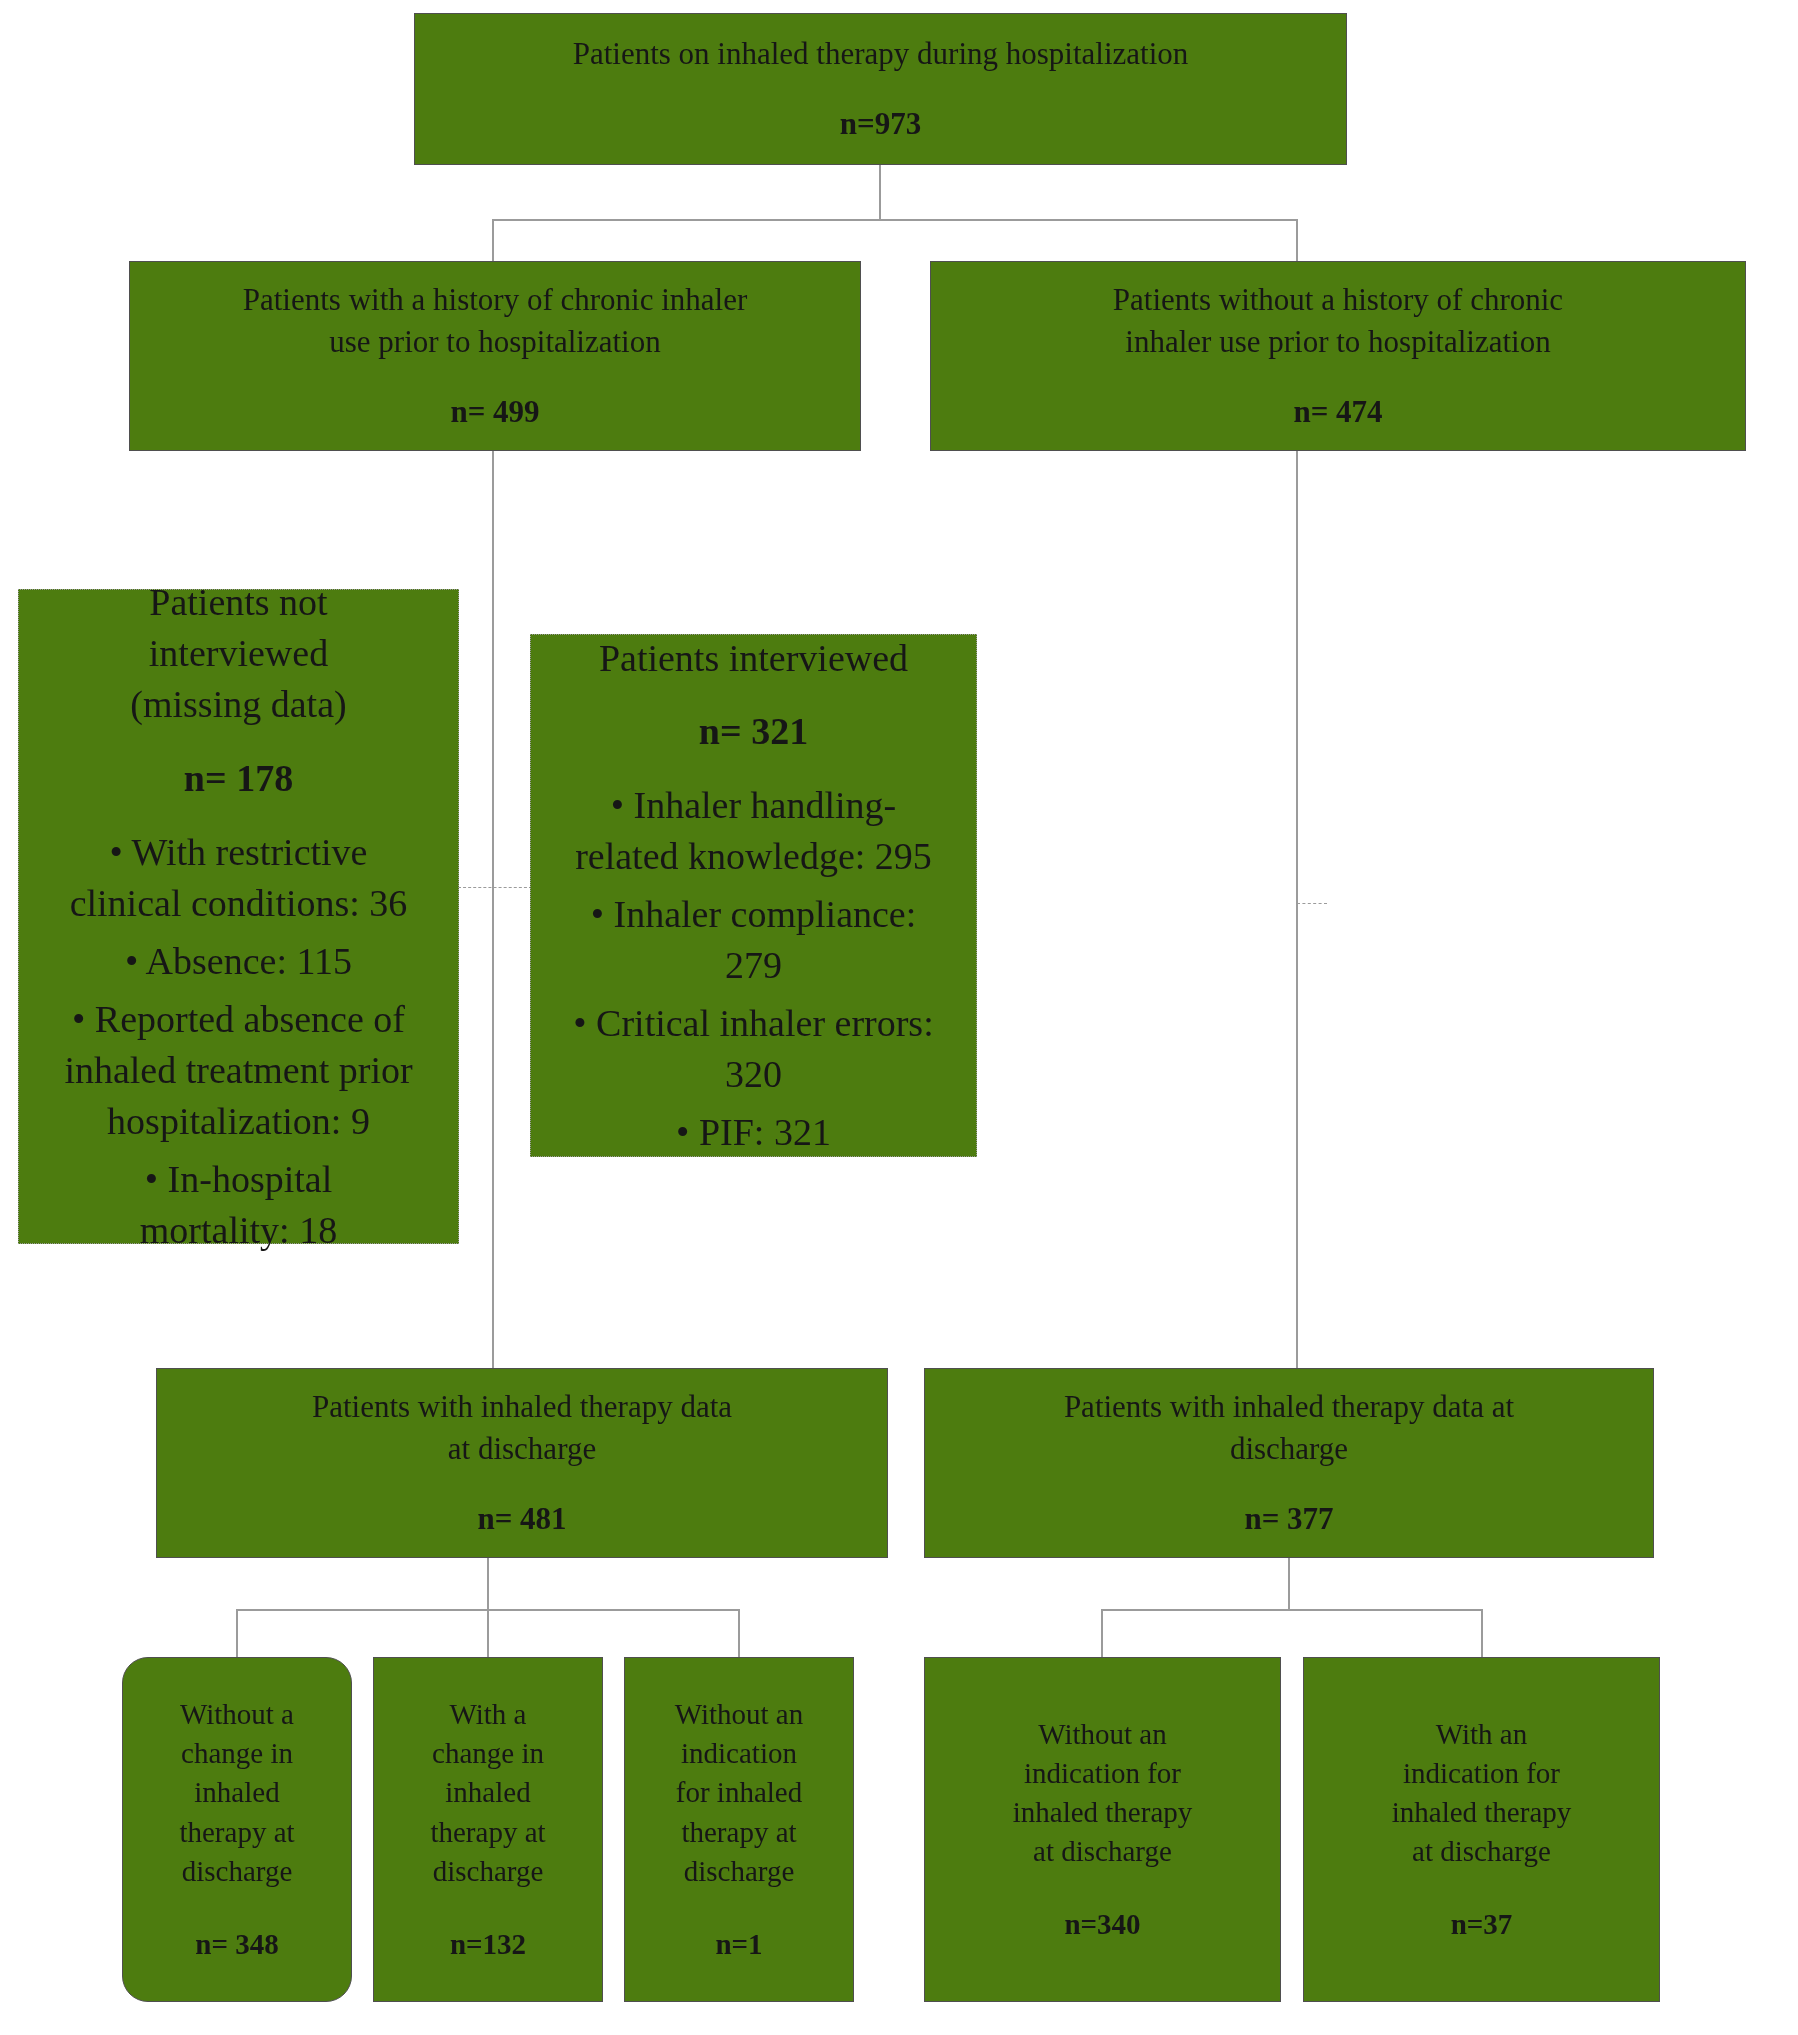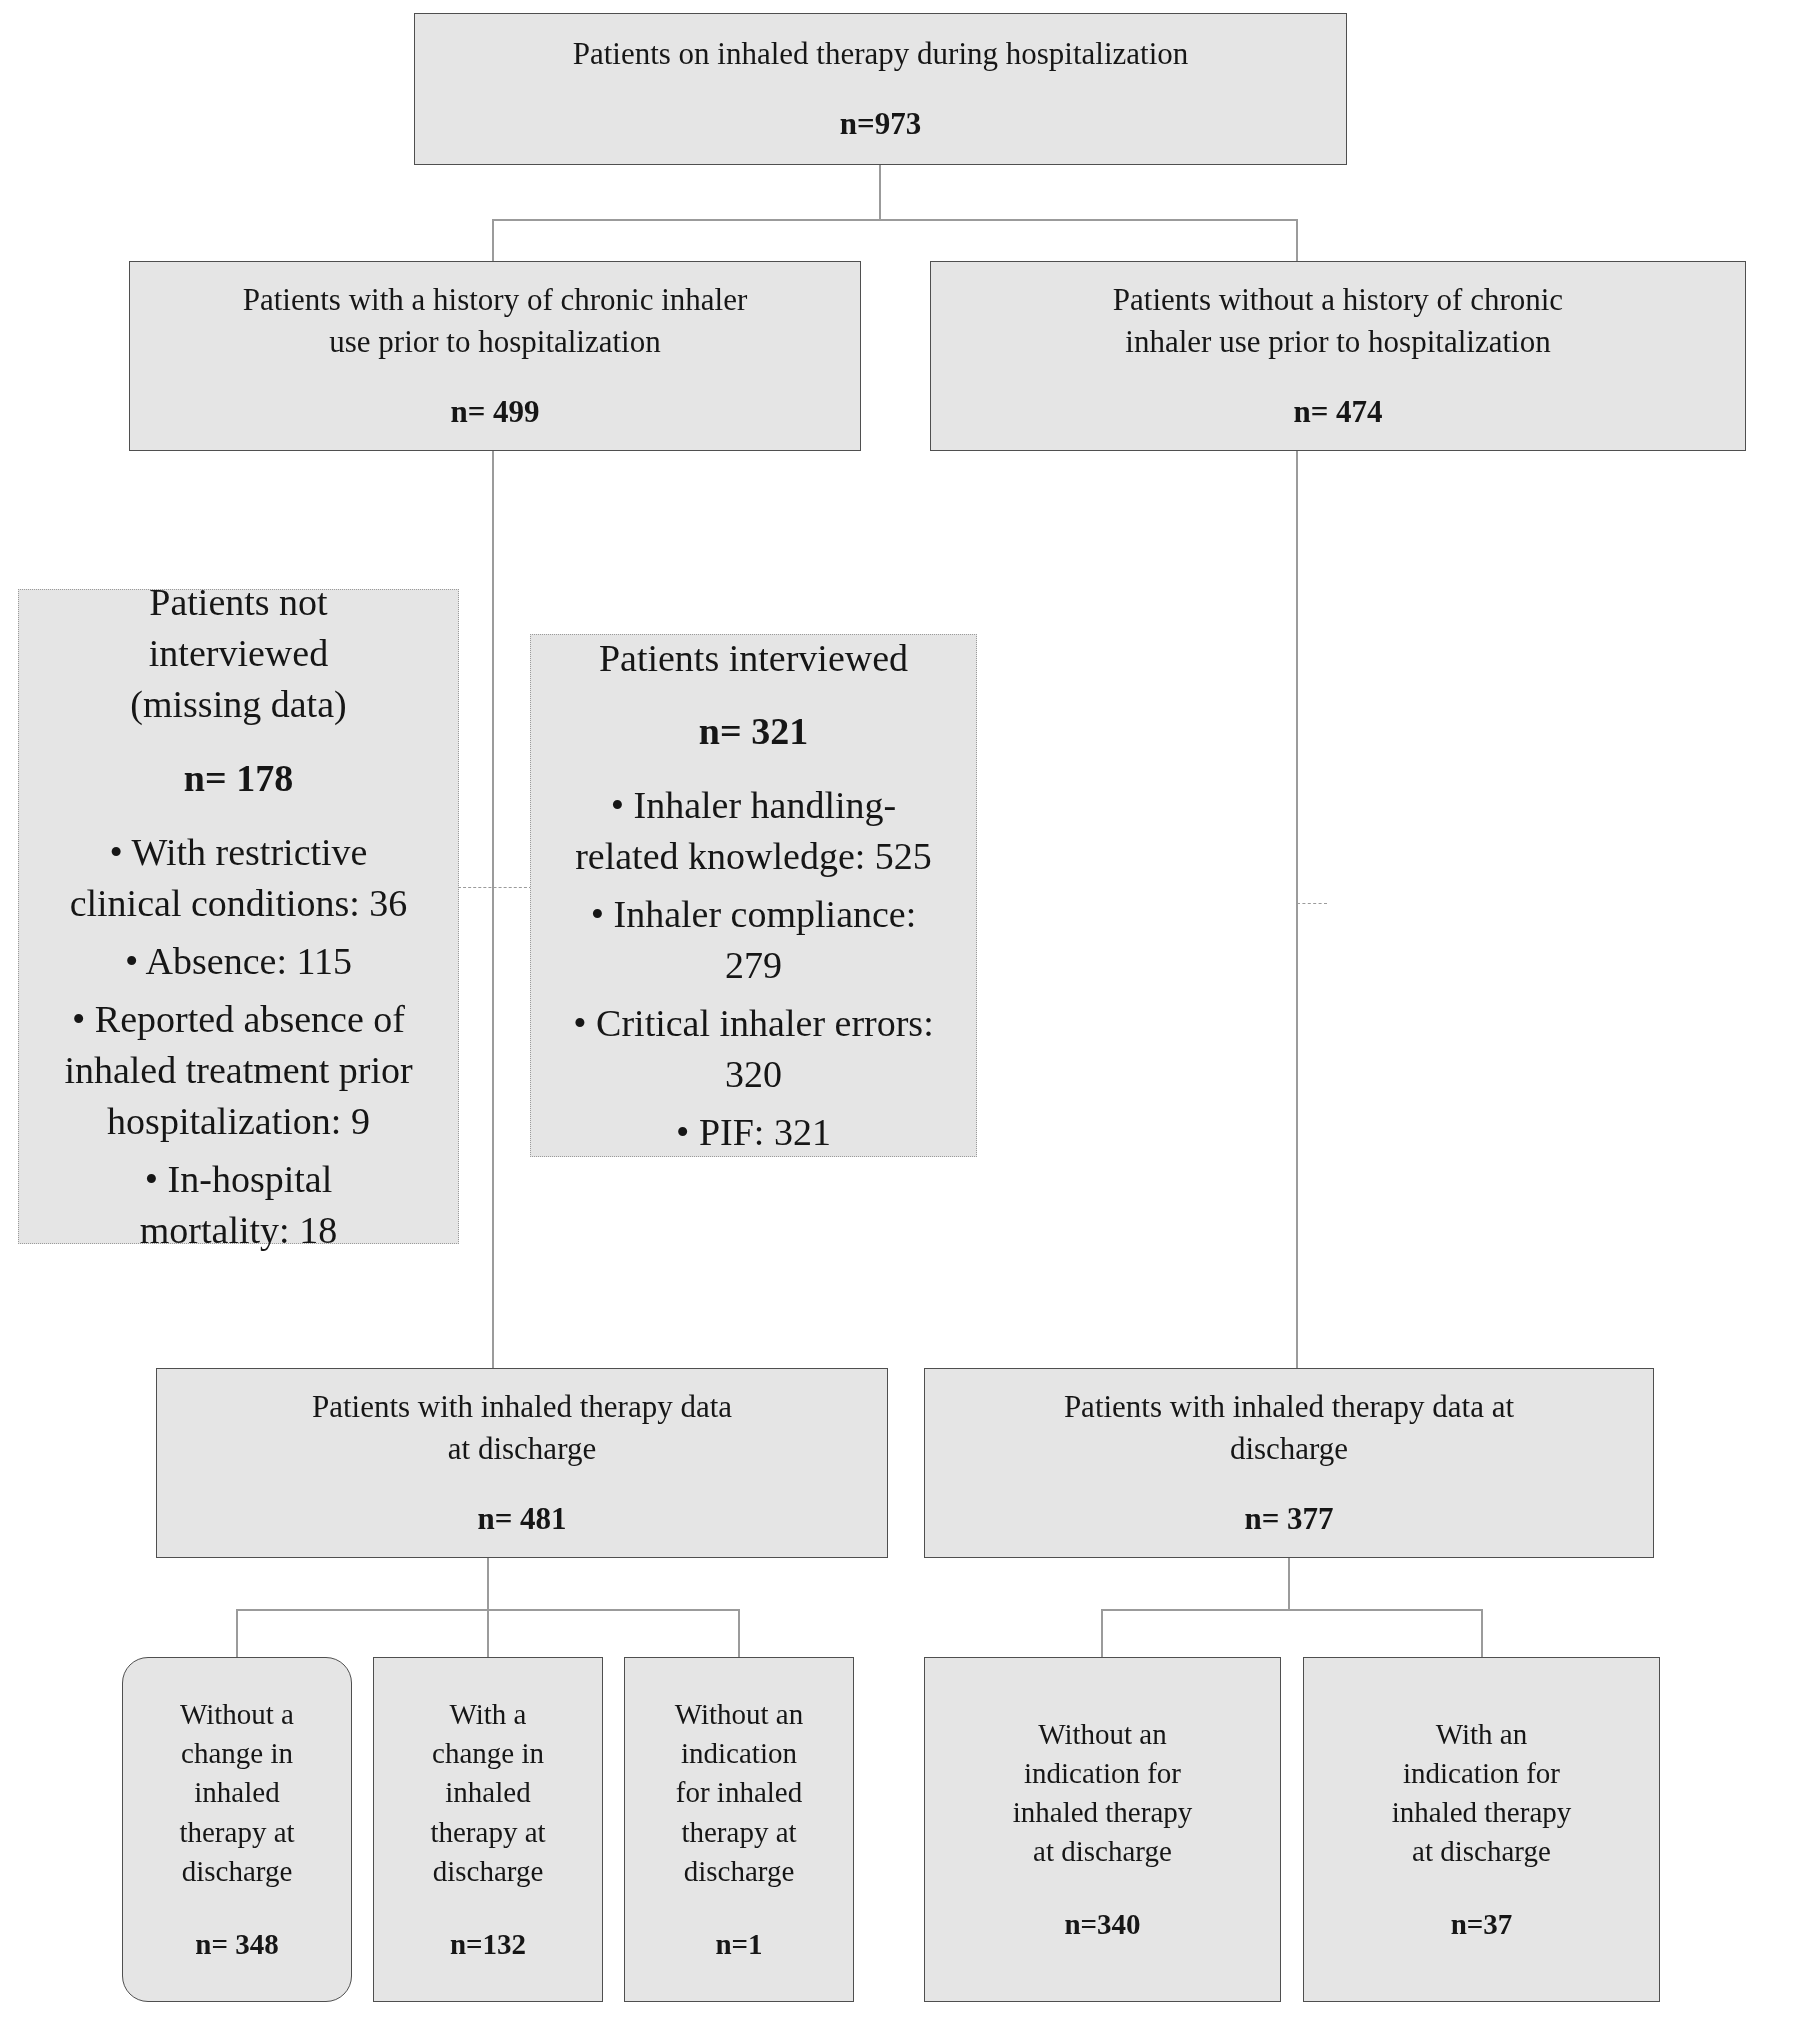--- a/index.html
+++ b/index.html
@@ -8,21 +8,21 @@
     width:1799px;
     height:2035px;
     background:#ffffff;
     font-family:"Liberation Serif","DejaVu Serif",serif;
     color:#161616;
   }
   .line{position:absolute;background:#9b9b9b;}
   .dash{position:absolute;height:0;border-top:1.6px dashed #9b9b9b;background:none;}
   .box{
     position:absolute;
-    background:#e5e5e5;
+    background:#4d7c0f;
     border:1.6px solid #4f4f4f;
     box-sizing:border-box;
     display:flex;
     flex-direction:column;
     align-items:center;
     justify-content:center;
     text-align:center;
     padding:13px 16px;
     gap:28px;
     font-size:31px;
@@ -93,21 +93,21 @@
       <div class="item">• In-hospital
 mortality: 18</div>
     </div>
   </div>
 
   <div class="box dashed" style="left:530px;top:634px;width:447px;height:523px;">
     <div class="t">Patients interviewed</div>
     <div class="n">n= 321</div>
     <div class="items">
       <div class="item">• Inhaler handling-
-related knowledge: 525</div>
+related knowledge: 295</div>
       <div class="item">• Inhaler compliance:
 279</div>
       <div class="item">• Critical inhaler errors:
 320</div>
       <div class="item">• PIF: 321</div>
     </div>
   </div>
 
 
   <div class="box" style="left:122px;top:1368px;width:732px;height:190px;margin-left:34px;">

